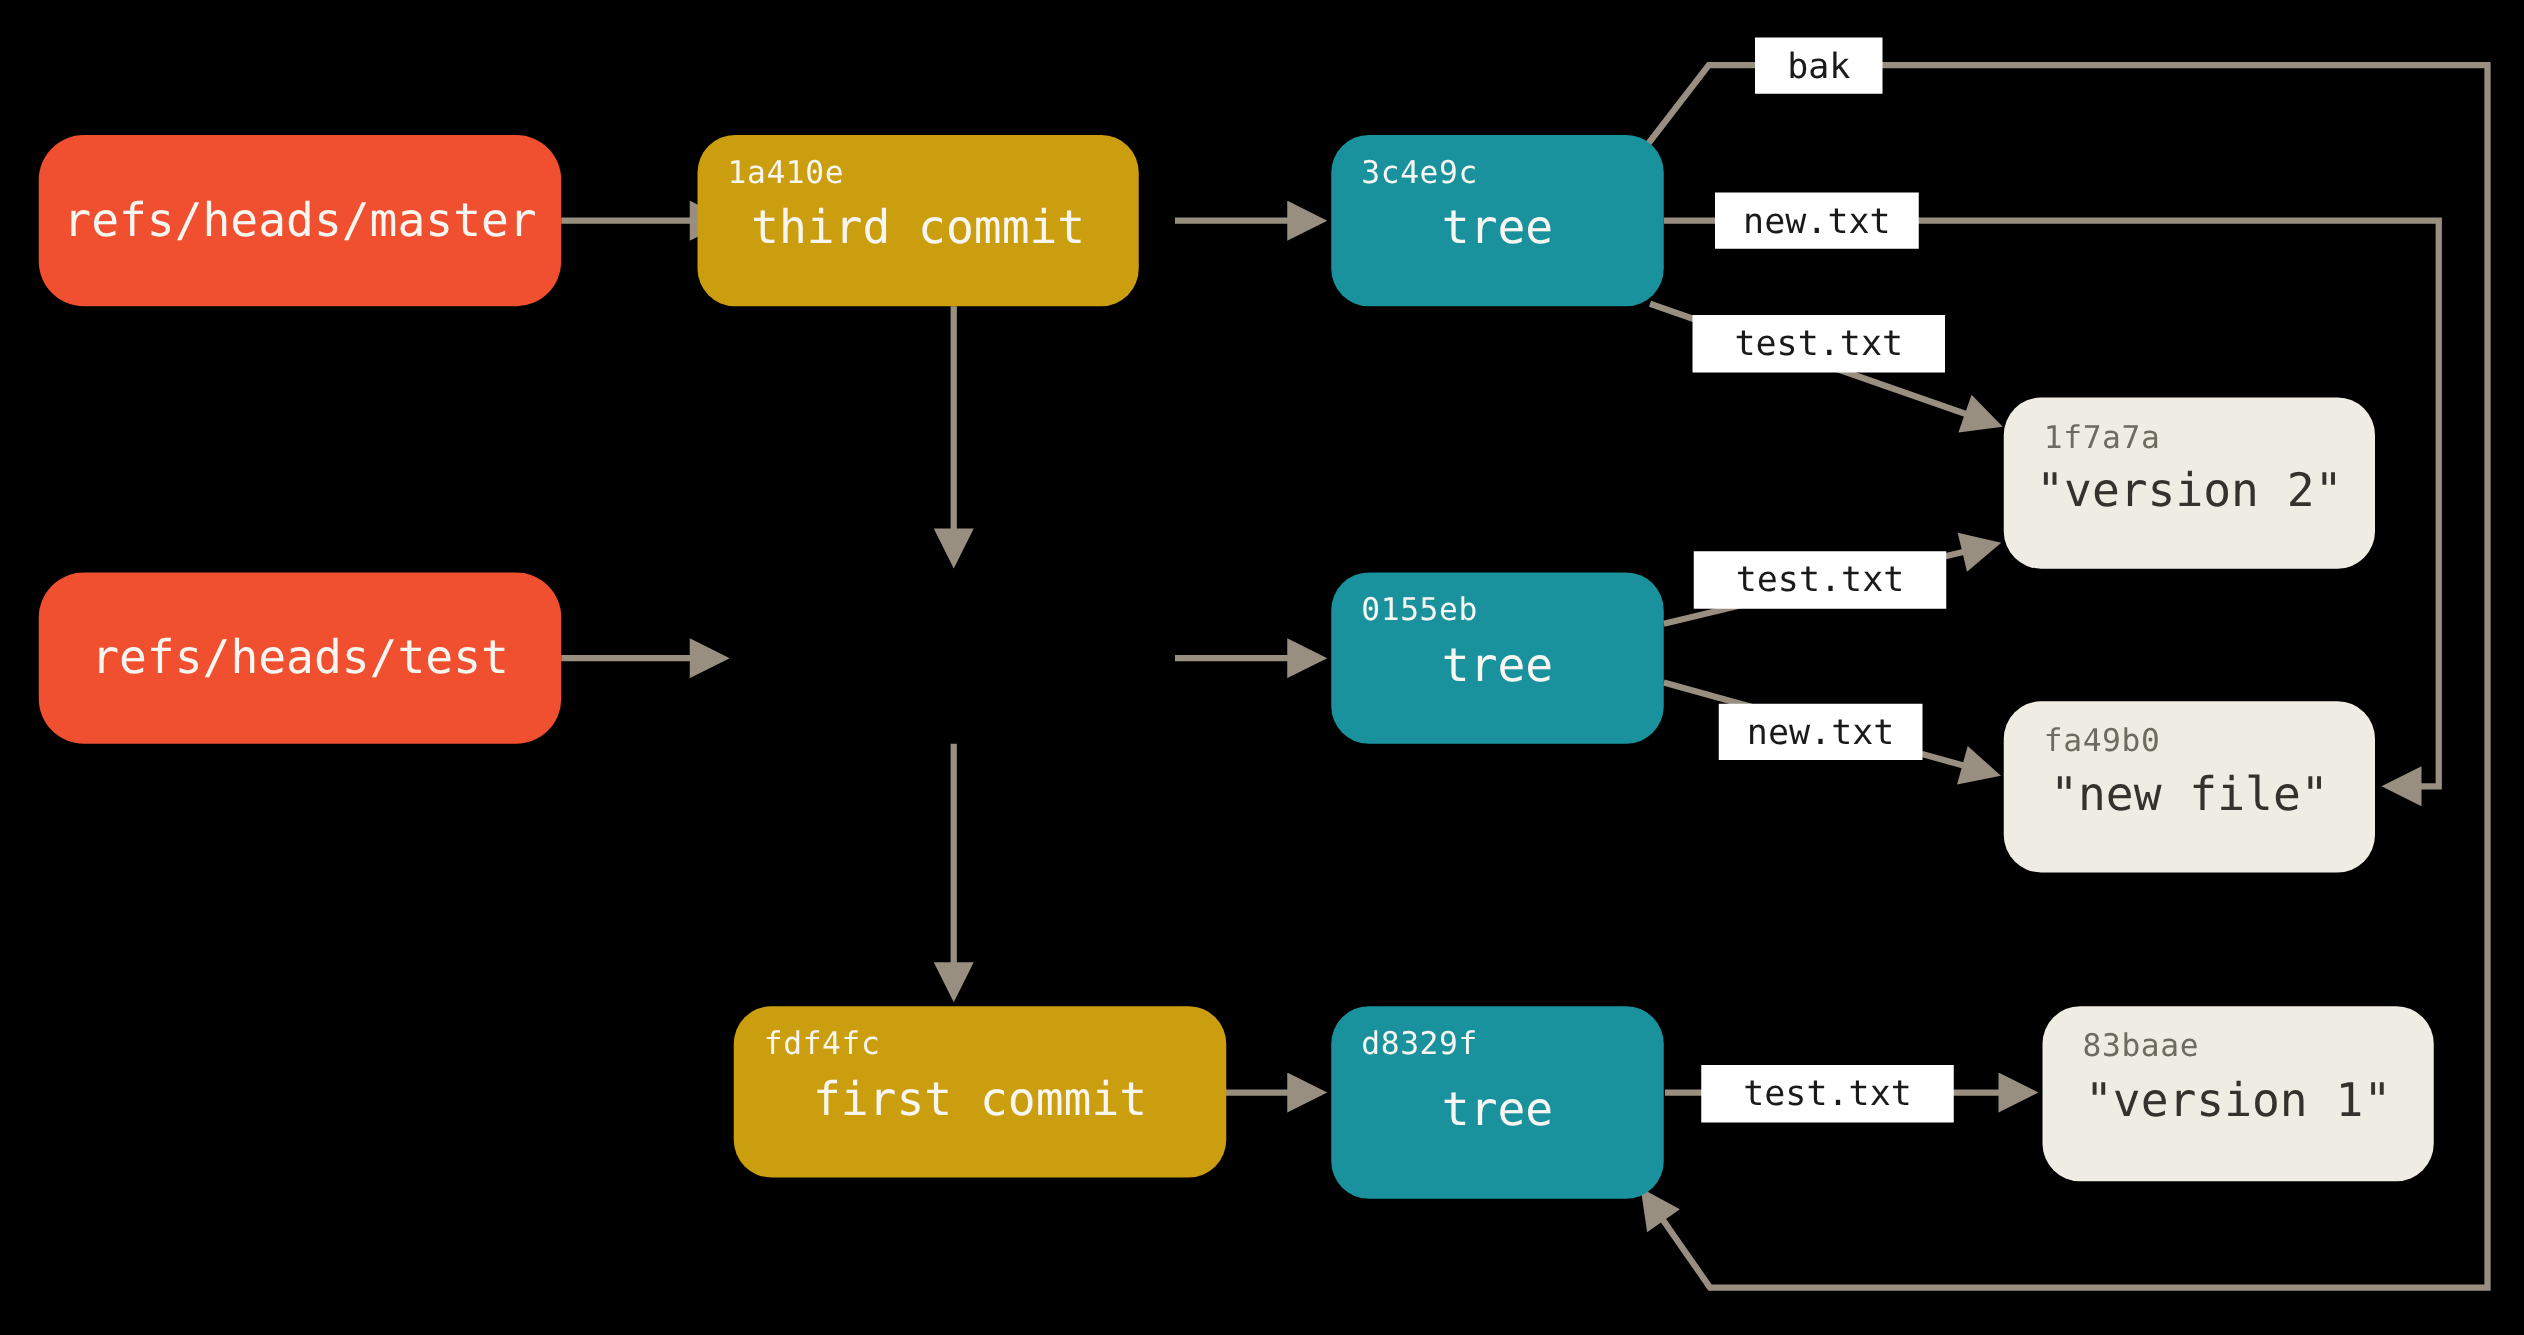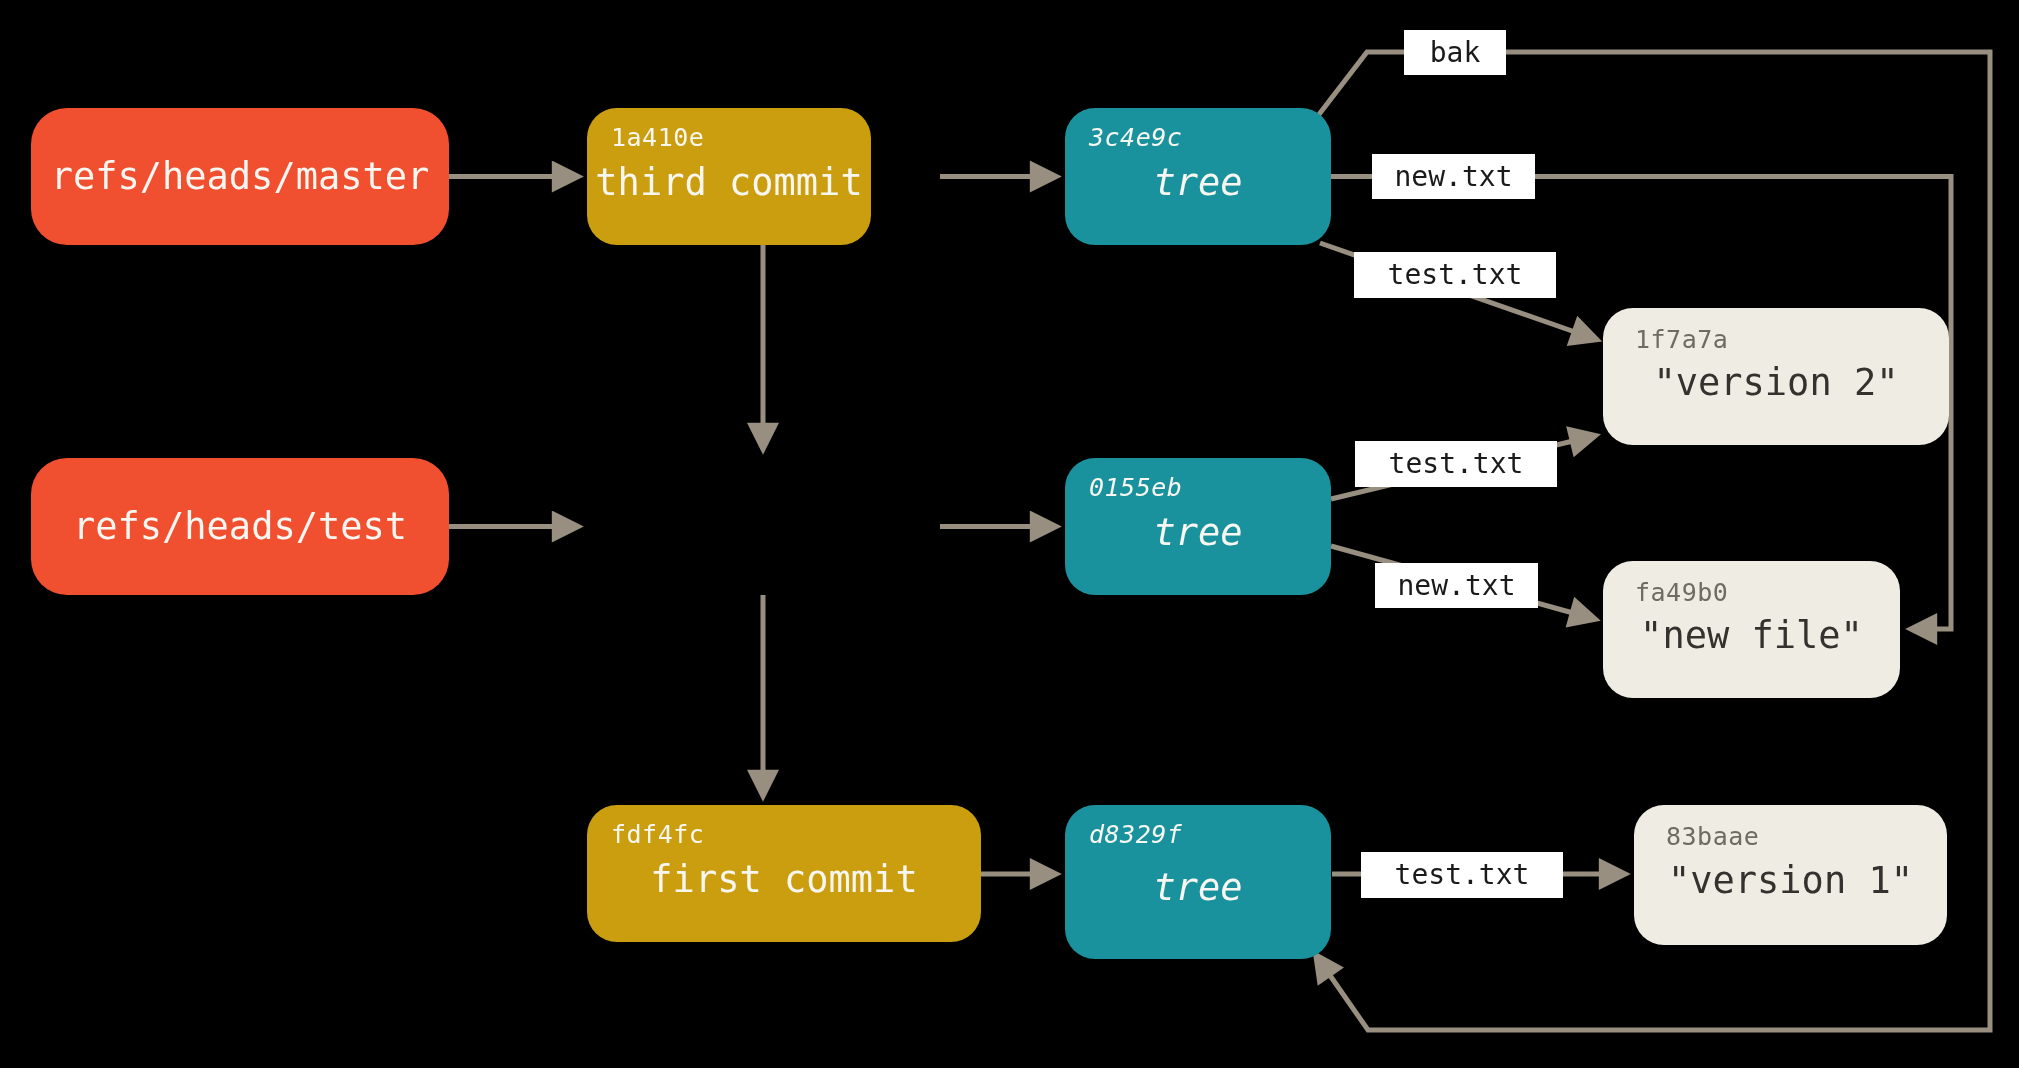--- a/index.html
+++ b/index.html
@@ -25,21 +25,21 @@
     position:absolute;left:0;right:0;top:50%;
     transform:translateY(-50%) translateY(6px);
     text-align:center;
     font-size:37px;line-height:1.1;
     color:var(--box-text,#F8F6F1);
     white-space:pre;
   }
   .node.ref{background:var(--ref-box,#F04F30);border-radius:36px;}
   .node.ref .main{transform:translateY(-50%);}
   .node.commit{background:var(--commit-box,#CA9E0F);}
-  .node.tree{background:var(--tree-box,#19929D);font-style:italic;}
+  .node.tree{background:var(--tree-box,#19929D);}
   .node.blob{background:var(--blob-box,#EFEDE3);}
   .node.blob .hash{left:32px;top:18px;color:var(--blob-hash-text,#6F6B60);}
   .node.blob .main{color:var(--blob-text,#33322E);}
   
   .edge-label{
     position:absolute;z-index:3;
     background:var(--label-bg,#FFFFFF);
     color:var(--label-text,#1A1A1A);
     display:flex;align-items:center;justify-content:center;
     font-size:28px;line-height:1;white-space:pre;
@@ -72,21 +72,21 @@
     <path class="wire" d="M1332 874 H1602" marker-end="url(#arrow)"></path>
   </svg>
 
   <div class="node ref" style="left:31px;top:458px;width:418px;height:137px;">
     <div class="main">refs/heads/test</div>
   </div>
   <div class="node ref" style="left:31px;top:108px;width:418px;height:137px;">
     <div class="main">refs/heads/master</div>
   </div>
 
-  <div class="node commit" style="left:587px;top:108px;width:284px;height:137px;">
+  <div class="node commit" style="left:558px;top:108px;width:353px;height:137px;">
     <div class="hash">1a410e</div>
     <div class="main">third commit</div>
   </div>
   <div class="node commit" style="left:587px;top:805px;width:394px;height:137px;">
     <div class="hash">fdf4fc</div>
     <div class="main">first commit</div>
   </div>
 
   <div class="node tree" style="left:1065px;top:108px;width:266px;height:137px;">
     <div class="hash">3c4e9c</div>
@@ -94,21 +94,21 @@
   </div>
   <div class="node tree" style="left:1065px;top:458px;width:266px;height:137px;">
     <div class="hash">0155eb</div>
     <div class="main">tree</div>
   </div>
   <div class="node tree" style="left:1065px;top:805px;width:266px;height:154px;">
     <div class="hash">d8329f</div>
     <div class="main">tree</div>
   </div>
 
-  <div class="node blob" style="left:1603px;top:308px;width:346px;height:137px;">
+  <div class="node blob" style="left:1603px;top:318px;width:297px;height:137px;">
     <div class="hash">1f7a7a</div>
     <div class="main">"version 2"</div>
   </div>
   <div class="node blob" style="left:1603px;top:561px;width:297px;height:137px;">
     <div class="hash">fa49b0</div>
     <div class="main">"new file"</div>
   </div>
   <div class="node blob" style="left:1634px;top:805px;width:313px;height:140px;">
     <div class="hash">83baae</div>
     <div class="main">"version 1"</div>

